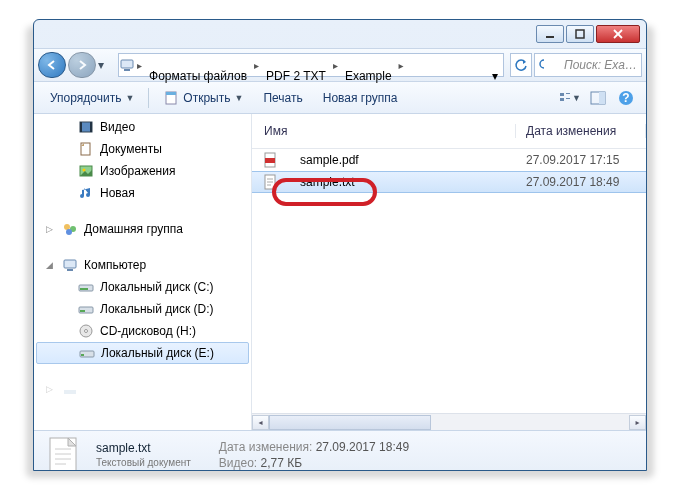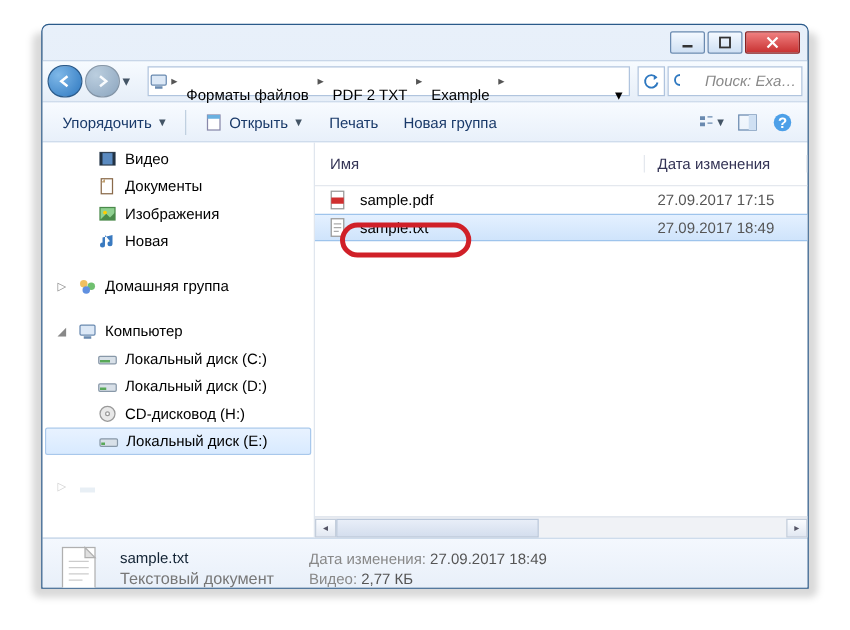--- a/index.html
+++ b/index.html
@@ -31,21 +31,21 @@
 .tree-item.l2 { padding-left: 44px; }
 .tree-item.sel { background: linear-gradient(#e8f2ff,#d8eaff); border: 1px solid #a8c8ec; border-radius: 2px; margin: 0 2px; padding-left: 42px; }
 .tree-item .exp { position: absolute; margin-left: -16px; color: #888; font-size: 9px; }
 .tree-gap { height: 14px; }
 .filepane { flex: 1; display: flex; flex-direction: column; }
 .colheader { height: 35px; border-bottom: 1px solid #e4e8ee; display: flex; align-items: center; color: #335; }
 .col-name { width: 264px; padding-left: 12px; border-right: 1px solid #e4e8ee; }
 .col-date { flex: 1; padding-left: 10px; border-right: 1px solid #e4e8ee; }
 .filelist { flex: 1; position: relative; }
 .filerow { display: flex; align-items: center; height: 22px; }
-.filerow .fname { width: 264px; padding-left: 10px; display: flex; align-items: center; gap: 10px; }
+.filerow .fname { width: 264px; padding-left: 10px; display: flex; align-items: center; gap: 22px; }
 .filerow .fdate { flex: 1; padding-left: 10px; color: #555; }
 .filerow.sel { background: linear-gradient(#e4f0ff,#cfe4fb); border-top: 1px solid #9ec4ec; border-bottom: 1px solid #9ec4ec; }
 .scrollbar-h { height: 17px; background: #f0f2f6; border-top: 1px solid #dde2ea; display: flex; align-items: center; }
 .sb-btn { width: 17px; height: 15px; background: linear-gradient(#fafcff,#e2e8f2); border: 1px solid #c4cedc; display: flex; align-items: center; justify-content: center; font-size: 8px; color: #556; }
 .sb-track { flex: 1; height: 15px; position: relative; }
 .sb-thumb { position: absolute; left: 0; width: 45%; height: 100%; background: linear-gradient(#e8eef8,#d4deee); border: 1px solid #b8c6da; }
 .details { height: 48px; background: linear-gradient(#f4f8fe,#e6eef8); border-top: 1px solid #c8d6e8; display: flex; align-items: center; padding: 4px 10px; gap: 12px; }
 .det-icon { width: 40px; height: 40px; }
 .det-info { display: flex; flex-direction: column; gap: 2px; }
 .det-meta { display: flex; flex-direction: column; gap: 2px; font-size: 11px; color: #555; margin-left: 16px; }
@@ -325,21 +325,21 @@
     <div class="det-icon"><svg width="40" height="40">
           <rect x="6" y="3" width="26" height="34" fill="#fff" stroke="#b0b0b0"></rect>
           <path d="M24 3 L32 11 L24 11 Z" fill="#e0e0e0" stroke="#b0b0b0"></path>
           <line x1="11" y1="14" x2="27" y2="14" stroke="#ccc"></line>
           <line x1="11" y1="19" x2="27" y2="19" stroke="#ccc"></line>
           <line x1="11" y1="24" x2="27" y2="24" stroke="#ccc"></line>
           <line x1="11" y1="29" x2="22" y2="29" stroke="#ccc"></line>
         </svg></div>
     <div class="det-info">
       <span style="color:#123">sample.txt</span>
-      <span style="color:#777;font-size:13px">Текстовый документ</span>
+      <span style="color:#777;font-size:10px">Текстовый документ</span>
     </div>
     <div class="det-meta">
       <span><b>Дата изменения:</b> <span>27.09.2017 18:49</span></span>
       <span><b>Видео:</b> <span>2,77 КБ</span></span>
     </div>
   </div>
 
 </div>
 
 <div class="callout" style="left:272px; top:178px; width:105px; height:28px;"></div>

